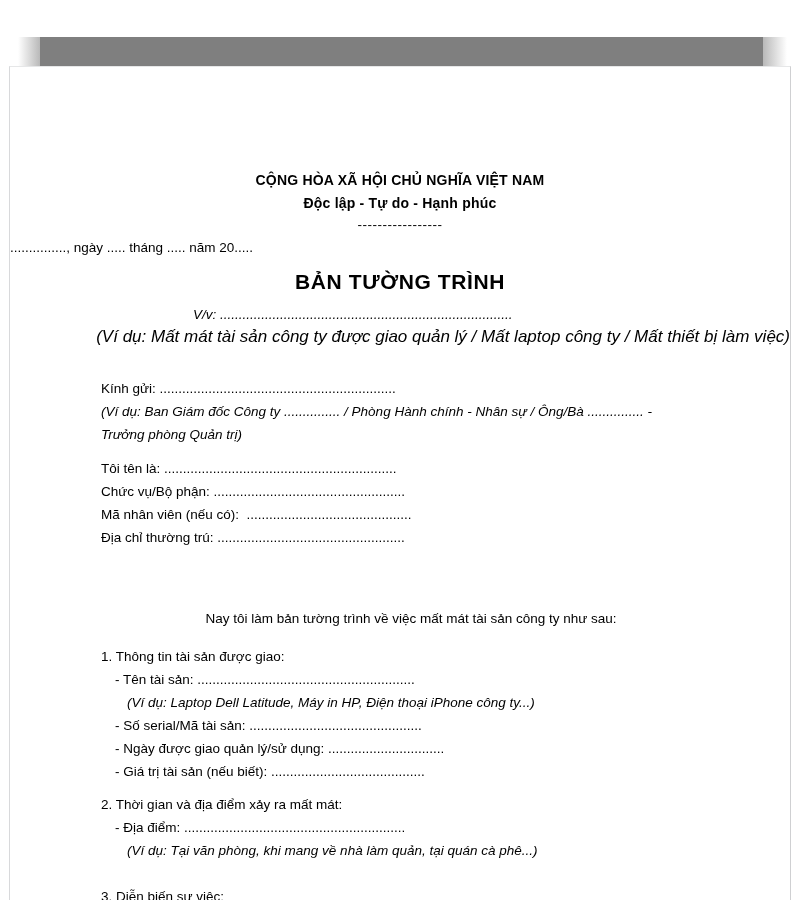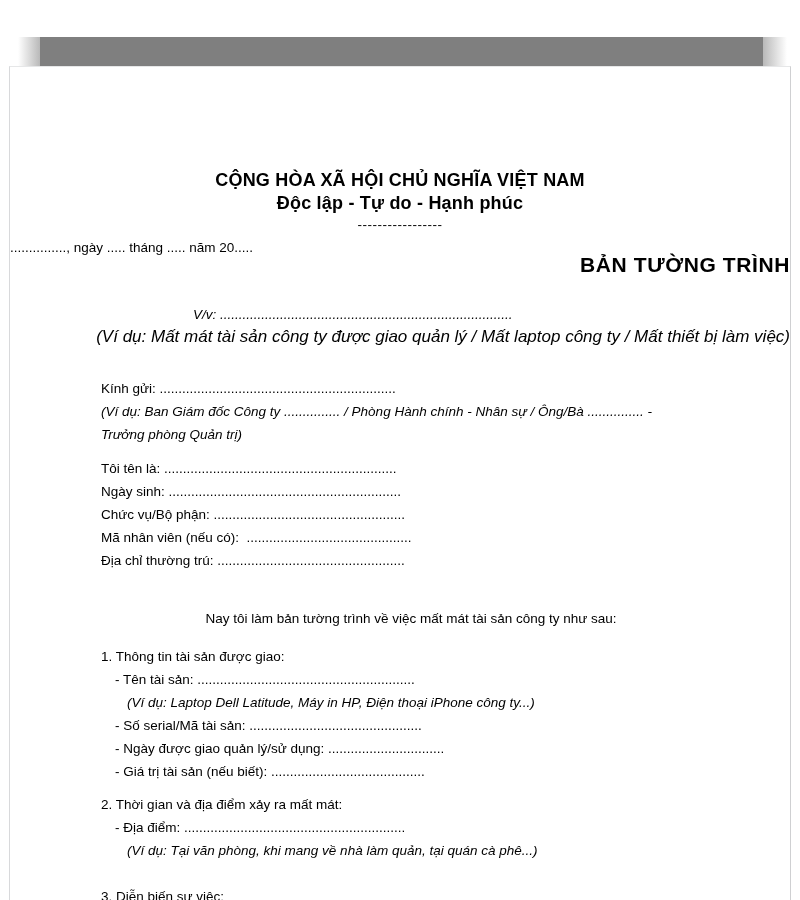--- a/index.html
+++ b/index.html
@@ -58,21 +58,21 @@
   .doc-body {
     position: relative;
     font-size: 13.5px;
     line-height: 23px;
   }
 
   
   .national-header {
     text-align: center;
     font-weight: bold;
-    font-size: 18px;
+    font-size: 14px;
     letter-spacing: 0.2px;
   }
   #line-country {
     position: absolute;
     left: 0;
     right: 0;
     top: 102px;
   }
   #line-motto {
     position: absolute;
@@ -97,22 +97,22 @@
     top: 169px;
     text-align: left;
     font-size: 13.5px;
   }
 
   
   #doc-title {
     position: absolute;
     left: 0;
     right: 0;
-    top: 186px;
-    text-align: right;
+    top: 203px;
+    text-align: center;
     font-size: 21px;
     font-weight: bold;
     letter-spacing: 0.6px;
   }
 
   
   #line-vv {
     position: absolute;
     left: 183px;
     top: 236px;
@@ -174,21 +174,20 @@
     <div id="line-vv-example">(Ví dụ: Mất mát tài sản công ty được giao quản lý / Mất laptop công ty / Mất thiết bị làm việc)</div>
 
     <div id="block-recipient" class="body-col">
       <div class="ln">Kính gửi: ...............................................................</div>
       <div class="ln italic">(Ví dụ: Ban Giám đốc Công ty ............... / Phòng Hành chính - Nhân sự / Ông/Bà ............... -</div>
       <div class="ln italic">Trưởng phòng Quản trị)</div>
     </div>
 
     <div id="block-identity" class="body-col">
       <div class="ln">Tôi tên là: ..............................................................</div>
-      <div class="ln">Ngày sinh: ..............................................................</div>
       <div class="ln">Chức vụ/Bộ phận: ...................................................</div>
       <div class="ln">Mã nhân viên (nếu có):  ............................................</div>
       <div class="ln">Địa chỉ thường trú: ..................................................</div>
     </div>
 
     <div id="block-intro" class="body-col">
       <div class="ln">Nay tôi làm bản tường trình về việc mất mát tài sản công ty như sau:</div>
     </div>
 
     <div id="block-section1" class="body-col">

